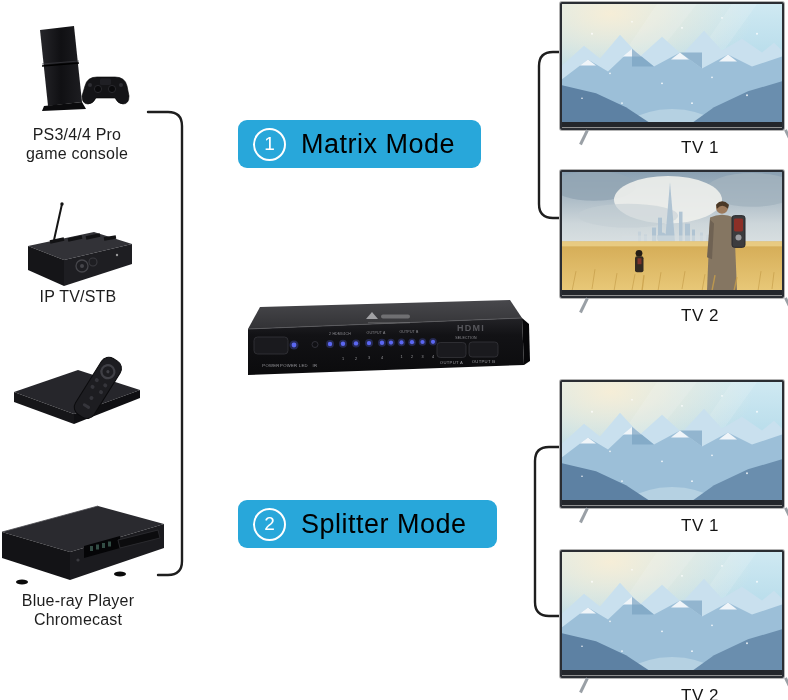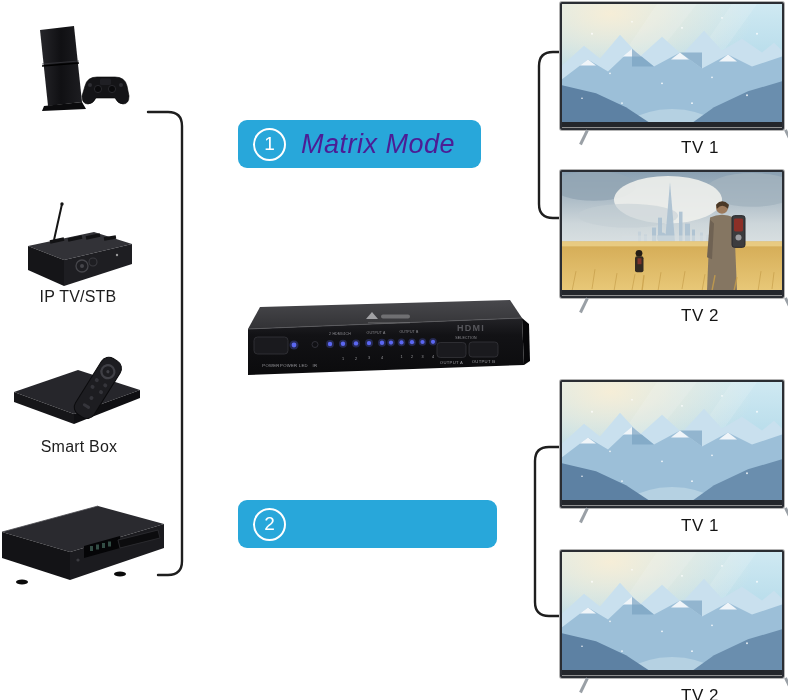--- a/index.html
+++ b/index.html
@@ -11,21 +11,21 @@
   
   .source-art{position:absolute;}
   .source-label{position:absolute;text-align:center;font-size:16px;line-height:1.18;
                 color:#1d1d1d;letter-spacing:.2px;}
 
   
   .mode-badge{position:absolute;height:48px;background:var(--badge,#28a7da);border-radius:9px;
               display:flex;align-items:center;gap:15px;padding-left:15px;box-sizing:border-box;}
   .mode-num{width:29px;height:29px;border:2.2px solid #fff;border-radius:50%;color:#fff;
             display:flex;align-items:center;justify-content:center;font-size:19px;flex:0 0 auto;}
-  .mode-label{color:#4c1d95;font-size:27px;font-weight:500;letter-spacing:.5px;white-space:nowrap;font-style:italic;}
+  .mode-label{color:#000000;font-size:27px;font-weight:500;letter-spacing:.5px;white-space:nowrap;}
 
   
   .device{position:absolute;left:228px;top:295px;}
   .dtxt{font-family:"Liberation Sans",sans-serif;font-size:4.2px;fill:#98989d;
         text-anchor:middle;letter-spacing:.3px;}
   .dsm{font-family:"Liberation Sans",sans-serif;font-size:3.5px;fill:#8f8f94;
        text-anchor:middle;letter-spacing:.2px;}
   .dnum{font-family:"Liberation Sans",sans-serif;font-size:3.8px;fill:#9a9a9e;text-anchor:middle;}
   .dhdmi{font-family:"Liberation Sans",sans-serif;font-size:9px;font-weight:bold;fill:#57575c;
          text-anchor:middle;letter-spacing:1.3px;}
@@ -72,20 +72,24 @@
     <polygon points="16,86 54,82 58,89 14,91" fill="#0b0b0d"></polygon>
     <g transform="translate(52,54)">
       <path d="M5,12 Q7,3 17,3 L35,3 Q45,3 47,12 L49,22 Q49,30 43,30 Q38,30 35,24 L16,24 Q13,30 8,30 Q2,30 2,22 Z" fill="#141417" stroke="#000" stroke-width="0.6"></path>
       <circle cx="18" cy="15" r="3.6" fill="#0a0a0c" stroke="#2e2e33" stroke-width="0.8"></circle>
       <circle cx="32" cy="15" r="3.6" fill="#0a0a0c" stroke="#2e2e33" stroke-width="0.8"></circle>
       <rect x="20" y="4.5" width="11" height="6.5" rx="1.5" fill="#1f1f24"></rect>
       <circle cx="10" cy="11" r="2" fill="#2e2e33"></circle>
       <circle cx="41" cy="11" r="2" fill="#2e2e33"></circle>
     </g>
   </svg>
+  <div class="source-label" style="left:16px;top:126px;width:122px">
+    <div>PS3/4/4 Pro</div>
+    <div>game console</div>
+  </div>
 
   <svg class="source-art" style="left:24px;top:200px" width="112" height="92">
     <line x1="30" y1="40" x2="38" y2="4" stroke="#151515" stroke-width="2"></line>
     <circle cx="38" cy="4" r="1.7" fill="#151515"></circle>
     <polygon points="4,46 70,32 108,44 40,60" fill="#323237"></polygon>
     <g stroke="#121214" stroke-width="3.5">
       <line x1="26" y1="42" x2="40" y2="39"></line>
       <line x1="44" y1="40" x2="58" y2="37"></line>
       <line x1="62" y1="38" x2="76" y2="35"></line>
       <line x1="80" y1="39" x2="92" y2="37"></line>
@@ -110,48 +114,50 @@
       <circle cx="11" cy="14" r="6.5" fill="none" stroke="#404046" stroke-width="2.2"></circle>
       <circle cx="11" cy="14" r="1.6" fill="#404046"></circle>
       <circle cx="6" cy="27" r="2" fill="#35353b"></circle>
         <circle cx="16" cy="27" r="2" fill="#35353b"></circle>
       <circle cx="6" cy="35" r="2" fill="#35353b"></circle>
         <circle cx="16" cy="35" r="2" fill="#35353b"></circle>
       <circle cx="11" cy="45" r="2" fill="#35353b"></circle>
       <rect x="7" y="53" width="8" height="3" rx="1.5" fill="#35353b"></rect>
     </g>
   </svg>
-  <div class="source-label" style="left:18px;top:438px;width:122px">
-    <div>Smart Box</div>
-  </div>
 
   <svg class="source-art" style="left:0px;top:500px" width="168" height="90">
     <polygon points="2,32 98,6 164,24 70,52" fill="#2a2a2f"></polygon>
     <line x1="2" y1="32" x2="98" y2="6" stroke="#4b4b51" stroke-width="0.8"></line>
     <polygon points="2,32 70,52 70,80 2,58" fill="#131316"></polygon>
     <polygon points="70,52 164,24 164,48 70,80" fill="#1b1b1f"></polygon>
     <polygon points="84,46 120,36 120,48 84,58" fill="#050507"></polygon>
     <g fill="#3c5a50" opacity="0.85">
       <rect x="90" y="46" width="3" height="5"></rect>
         <rect x="96" y="44.5" width="3" height="5"></rect>
       <rect x="102" y="43" width="3" height="5"></rect>
         <rect x="108" y="41.5" width="3" height="5"></rect>
     </g>
     <polygon points="118,40 158,30 160,38 120,48" fill="#0c0c0e" stroke="#2a2a2e" stroke-width="1"></polygon>
     <circle cx="78" cy="60" r="1.6" fill="#3b3b40"></circle>
     <ellipse cx="22" cy="82" rx="6" ry="2.5" fill="#0a0a0a"></ellipse>
     <ellipse cx="120" cy="74" rx="6" ry="2.5" fill="#0a0a0a"></ellipse>
   </svg>
+  <div class="source-label" style="left:7px;top:592px;width:142px">
+    <div>Blue-ray Player</div>
+    <div>Chromecast</div>
+  </div>
 
   <div class="mode-badge" style="left:238px;top:120px;width:243px">
     <span class="mode-num">1</span>
     <span class="mode-label">Matrix Mode</span>
   </div>
   <div class="mode-badge" style="left:238px;top:500px;width:259px">
     <span class="mode-num">2</span>
+    <span class="mode-label">Splitter Mode</span>
   </div>
 
   <div class="device">
     <svg width="302" height="92" viewBox="0 0 302 92">
       <defs>
         <linearGradient id="devTop" x1="0" y1="0" x2="0" y2="1">
           <stop offset="0" stop-color="#48484c"></stop>
             <stop offset="1" stop-color="#323235"></stop>
         </linearGradient>
         <linearGradient id="devFront" x1="0" y1="0" x2="0" y2="1">

